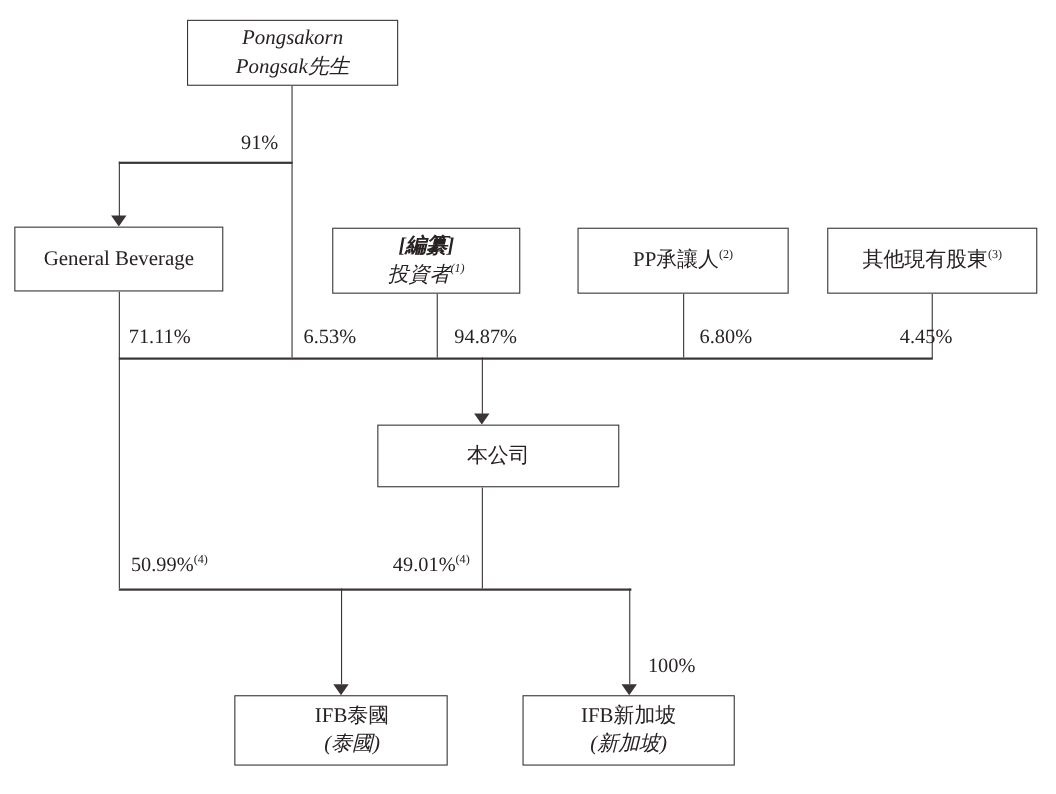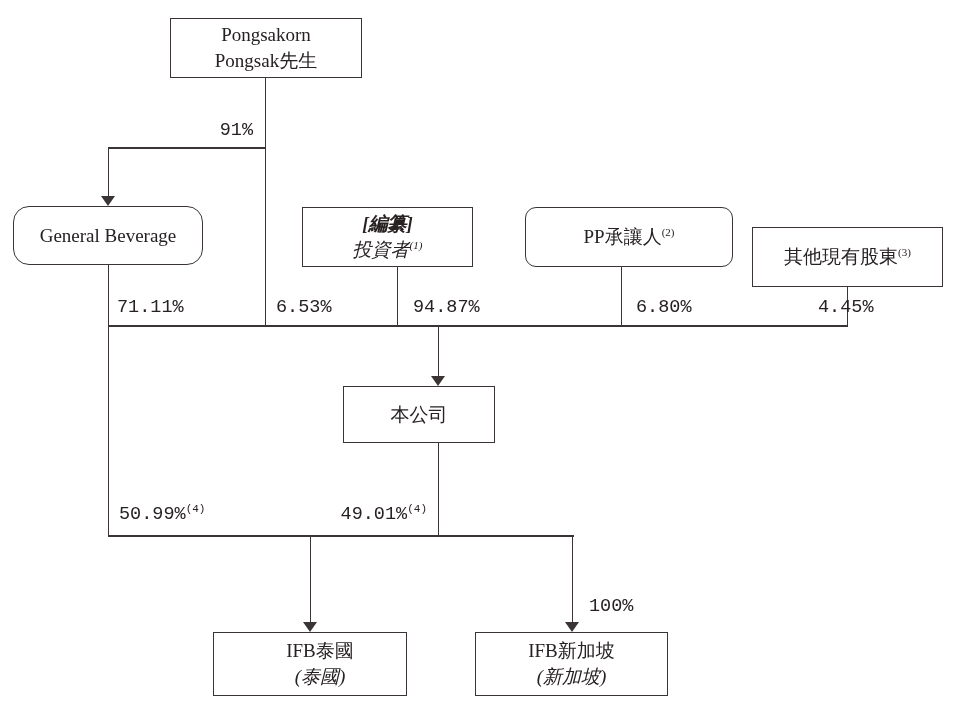--- a/index.html
+++ b/index.html
@@ -34,34 +34,33 @@
   .arrow-down{
     position:absolute;width:0;height:0;
     border-left:7px solid transparent;
     border-right:7px solid transparent;
     border-top:10px solid var(--line);
   }
   .pct{
     position:absolute;
     font-size:18.5px;
     white-space:nowrap;
-    font-family:Liberation Mono, monospace;
   }
   sup{font-size:11px;line-height:0;vertical-align:super;}
   .bold{font-weight:bold;}
   .italic{font-style:italic;}
   .ra{text-align:right;}
 
   
-  #n-pongsakorn{left:170px;top:18px;width:192px;height:60px;}
-  #n-general-beverage{left:13px;top:206px;width:190px;height:59px;border-radius:16px;}
+  #n-pongsakorn{left:170px;top:18px;width:192px;height:60px;font-style:italic;}
+  #n-general-beverage{left:13px;top:206px;width:190px;height:59px;}
   #n-investors{left:302px;top:207px;width:171px;height:60px;font-style:italic;}
-  #n-pp{left:525px;top:207px;width:208px;height:60px;border-radius:11px;}
-  #n-other{left:752px;top:207px;width:191px;height:60px;margin-top:20px;}
-  #n-company{left:343px;top:386px;width:152px;height:57px;justify-content:center;}
+  #n-pp{left:525px;top:207px;width:192px;height:60px;}
+  #n-other{left:752px;top:207px;width:191px;height:60px;}
+  #n-company{left:343px;top:386px;width:220px;height:57px;justify-content:center;}
   #n-ifb-th{left:213px;top:632px;width:194px;height:64px;padding-left:20px;}
   #n-ifb-sg{left:475px;top:632px;width:193px;height:64px;text-align:right;}
 </style>
 </head>
 <body>
 
 <div id="canvas">
 
   <div class="vline" style="left:264.5px;top:78px;height:247px;"></div>
 

